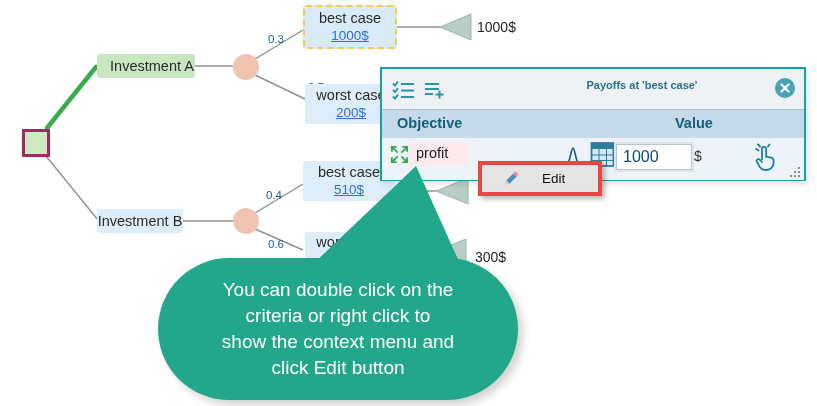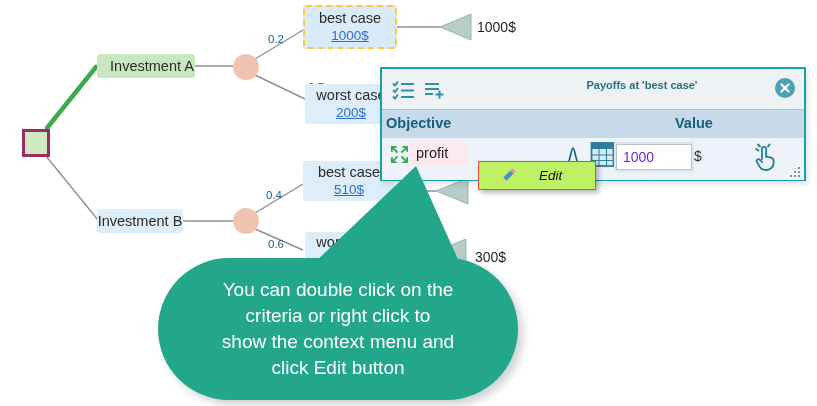--- a/index.html
+++ b/index.html
@@ -31,29 +31,29 @@
                font-size:11px;font-weight:bold;color:#2a7086;}
   .hdr-icon{position:absolute;top:11px;cursor:pointer;}
   #close-btn{position:absolute;right:9px;top:9px;width:20px;height:20px;border-radius:50%;
              background:#4aa0b5;display:flex;align-items:center;justify-content:center;cursor:pointer;}
   #col-header{position:relative;height:28px;background:#c7daea;border-top:1px solid #a8c3d8;}
   .col-label{position:absolute;top:5px;font-size:14.5px;font-weight:bold;color:#17607d;}
   #panel-row{position:relative;height:42px;background:#edf3f8;}
   #profit-label{position:absolute;left:28px;top:4px;background:#fce9ee;padding:3px 20px 5px 6px;
                 font-size:14.5px;color:#222;}
   #value-input{position:absolute;left:234px;top:6px;width:62px;height:24px;border:1px solid #b9c6cc;
-               outline:2px solid #dde6ea;background:#fff;color:#6d28d9;font-size:14px;
+               outline:2px solid #dde6ea;background:#fff;color:#0c4a6e;font-size:16px;
                font-family:"Liberation Sans",sans-serif;padding:0 6px;}
   #currency-label{position:absolute;left:312px;top:10px;font-size:14px;color:#333;}
   #resize-grip{position:absolute;right:3px;bottom:2px;cursor:nwse-resize;}
 
   
   #context-menu{position:absolute;left:478px;top:161px;width:116px;height:27px;z-index:20;
-                background:#bef264;border:1px solid #ef4444;
-                box-shadow:3px 3px 5px rgba(0,0,0,.28);font-style:italic;}
+                background:#e5e5e5;border:4px solid #ef4444;
+                box-shadow:3px 3px 5px rgba(0,0,0,.28);}
   #menu-item-edit{display:flex;align-items:center;height:100%;cursor:pointer;font-size:13.5px;color:#111;}
   #menu-item-edit .mi-icon{margin-left:20px;}
   #menu-item-edit .mi-label{margin-left:22px;}
 
   
   #bubble-tail{position:absolute;left:0;top:0;z-index:30;pointer-events:none;}
   #bubble{position:absolute;left:158px;top:258px;width:360px;height:142px;z-index:31;
           background:#23a78b;border-radius:72px;display:flex;align-items:center;justify-content:center;
           box-shadow:5px 5px 9px rgba(0,0,0,.18);}
   #bubble-text{color:#ffffff;font-size:19px;line-height:1.38;text-align:center;white-space:pre-line;}
@@ -86,21 +86,21 @@
     <span>Investment A</span>
   </div>
 
   <div class="tree-node" style="left:97px;top:209px;width:86px;height:24px;">
     <span>Investment B</span>
   </div>
 
   <div class="chance" style="left:233px;top:54px;"></div>
   <div class="chance" style="left:233px;top:208px;"></div>
 
-  <span class="prob" style="left:268px;top:33px;">0.2</span>
+  <span class="prob" style="left:268px;top:33px;">0.3</span>
   <span class="prob" style="left:268px;top:81px;margin-left:40px;">0.7</span>
   <span class="prob" style="left:266px;top:189px;">0.4</span>
   <span class="prob" style="left:268px;top:238px;">0.6</span>
 
   <div class="tree-node selected" style="left:303px;top:5px;width:90px;height:40px;">
     <span>best case</span>
     <span class="val">1000$</span>
   </div>
 
   <div class="tree-node" style="left:305px;top:84px;width:92px;height:40px;">
@@ -147,21 +147,21 @@
         <svg width="10" height="10" viewBox="0 0 10 10">
           <g stroke="#ffffff" stroke-width="2.2" stroke-linecap="round">
             <line x1="1.5" y1="1.5" x2="8.5" y2="8.5"></line>
               <line x1="8.5" y1="1.5" x2="1.5" y2="8.5"></line>
           </g>
         </svg>
       </div>
     </div>
 
     <div id="col-header">
-      <span class="col-label" style="left:4px;">Objective</span>
+      <span class="col-label" style="left:15px;">Objective</span>
       <span class="col-label" style="left:253px;margin-left:40px;">Value</span>
     </div>
 
     <div id="panel-row">
       <svg class="abs" style="left:8px;top:7px;" width="19" height="19" viewBox="0 0 20 20">
         <g stroke="#3ba44d" stroke-width="2" fill="none">
           <polyline points="2,7 2,2 7,2"></polyline>
             <line x1="2.5" y1="2.5" x2="8" y2="8"></line>
           <polyline points="13,2 18,2 18,7"></polyline>
             <line x1="17.5" y1="2.5" x2="12" y2="8"></line>

